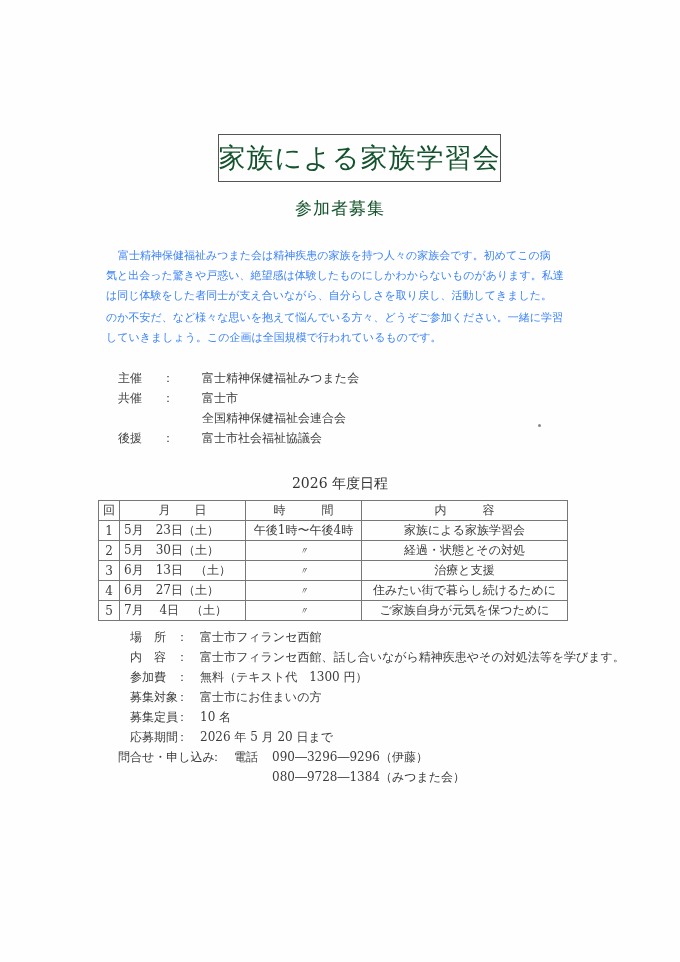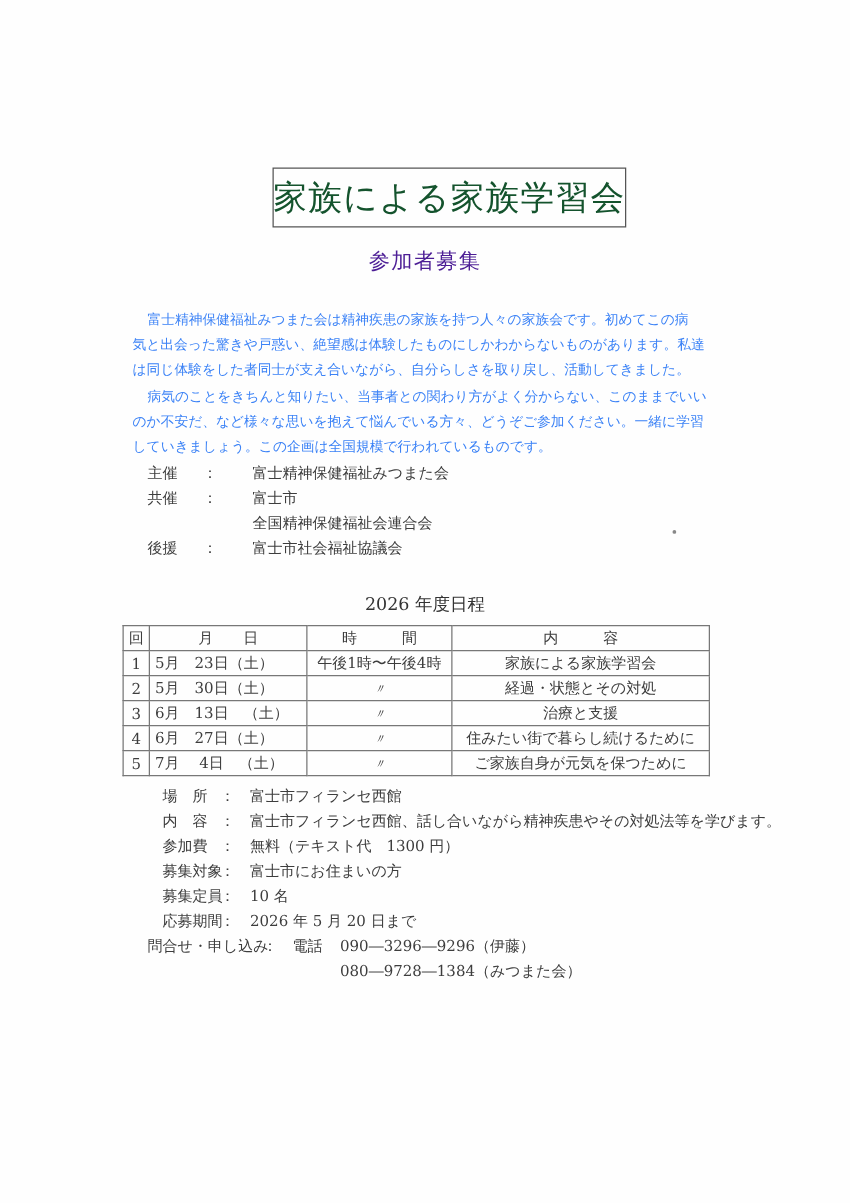--- a/index.html
+++ b/index.html
@@ -12,21 +12,21 @@
   .page { position: absolute; left: 0; top: 0; width: 680px; height: 962px; background: #fefefe; }
   .title-box {
     position: absolute; left: 218px; top: 134px; width: 283px; height: 48px;
     border: 1px solid #555; box-sizing: border-box;
     display: flex; align-items: center; justify-content: center;
     font-size: 27px; letter-spacing: 1px; color: #14532d; white-space: nowrap;
     font-family: "DejaVu Sans", sans-serif; font-weight: normal;
   }
   .subtitle {
     position: absolute; left: 0; width: 680px; top: 197px; text-align: center;
-    font-size: 17px; color: #4c1d95; letter-spacing: 1px;
+    font-size: 17px; color: #14532d; letter-spacing: 1px;
     font-family: "DejaVu Sans", sans-serif;
   }
   .para {
     position: absolute; left: 106px; width: 462px;
     font-size: 11px; line-height: 20px; color: #3b82f6; white-space: nowrap;
   }
   .para .line { display: block; height: 20px; overflow: visible; }
   .para .indent { padding-left: 12px; }
   .info {
     position: absolute; left: 118px; font-size: 12px; line-height: 20px; color: #3d3d3d;
@@ -74,21 +74,20 @@
   <div class="title-box">家族による家族学習会</div>
   <div class="subtitle">参加者募集</div>
 
   <div class="para" style="top:246px;">
     <span class="line indent">富士精神保健福祉みつまた会は精神疾患の家族を持つ人々の家族会です。初めてこの病</span>
     <span class="line">気と出会った驚きや戸惑い、絶望感は体験したものにしかわからないものがあります。私達</span>
     <span class="line">は同じ体験をした者同士が支え合いながら、自分らしさを取り戻し、活動してきました。</span>
   </div>
 
   <div class="para" style="top:308px;">
-    <span class="line indent">病気のことをきちんと知りたい、当事者との関わり方がよく分からない、このままでいい</span>
     <span class="line">のか不安だ、など様々な思いを抱えて悩んでいる方々、どうぞご参加ください。一緒に学習</span>
     <span class="line">していきましょう。この企画は全国規模で行われているものです。</span>
   </div>
 
   <div class="info" style="top:368px;">
     <div class="info-row">
       <span class="label">主催</span>
       <span class="colon">：</span>
       <span class="value">富士精神保健福祉みつまた会</span>
     </div>

